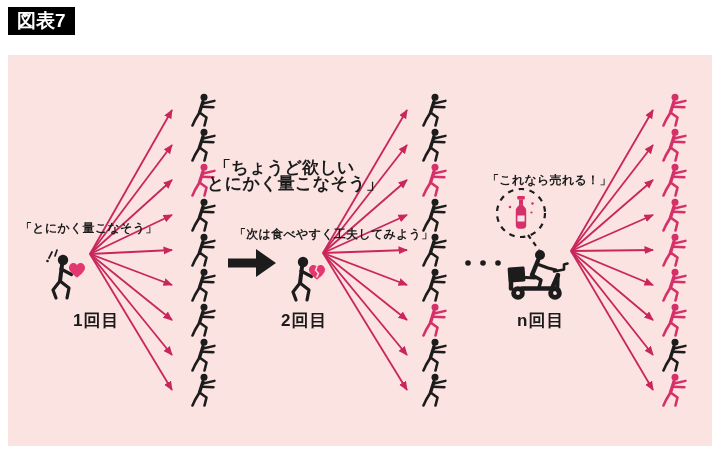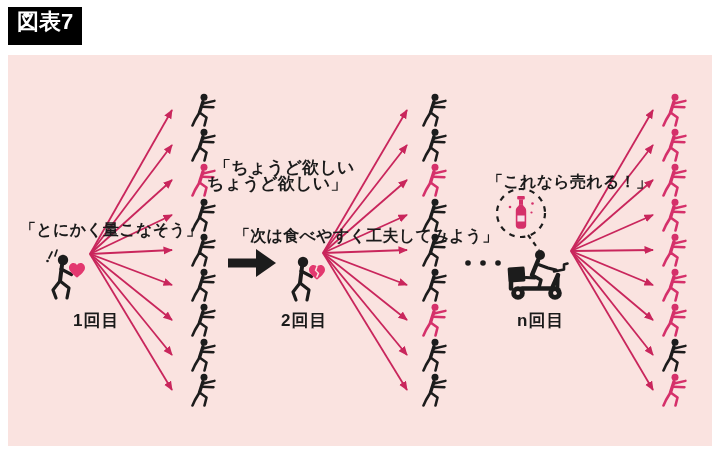--- a/index.html
+++ b/index.html
@@ -1,24 +1,24 @@
 <!DOCTYPE html>
 <html><head>
 <meta charset="utf-8">
 <style>
   html,body{margin:0;padding:0;background:#fff;}
   #stage{position:relative;width:720px;height:457px;background:#fff;overflow:hidden;
          font-family:"Liberation Sans","DejaVu Sans",sans-serif;}
   .header{position:absolute;left:8px;top:7px;display:flex;align-items:center;gap:11px;z-index:4;}
-  .badge{background:#000;color:#fff;font-weight:bold;font-size:22px;padding:4px 9px 12px 9px;line-height:1;}
+  .badge{background:#000;color:#fff;font-weight:bold;font-size:19px;padding:4px 9px 5px 9px;line-height:1;}
   .title{color:#111;font-weight:bold;font-size:23px;letter-spacing:0.5px;white-space:nowrap;}
   .panel{position:absolute;left:8px;top:55px;width:704px;height:391px;background:#fae3e0;z-index:1;}
   #diagram{position:absolute;left:0;top:0;z-index:2;}
   .txt{position:absolute;z-index:3;color:#1b1b1b;font-weight:bold;white-space:nowrap;}
-  .quote{font-size:16px;letter-spacing:0.3px;text-align:center;}
+  .quote{font-size:12px;letter-spacing:0.3px;text-align:center;}
   .callout{font-size:17px;letter-spacing:0.3px;}
   .stage-label{font-size:17px;letter-spacing:1px;}
   .fan-arrow{stroke:#c9265c;stroke-width:1.8;}
   .sr{position:absolute;width:1px;height:1px;overflow:hidden;clip-path:inset(50%);white-space:nowrap;}
 </style>
 </head>
 <body>
 
 <div id="stage">
 
@@ -161,20 +161,20 @@
       <circle cx="32" cy="8" r="5" fill="#1c1c1c"></circle>
       <path d="M30,13.5 L24,28" stroke="#1c1c1c" stroke-width="4.5" stroke-linecap="round"></path>
       <path d="M29,17 L40,21 L48,23" stroke="#1c1c1c" stroke-width="3.2" stroke-linecap="round" stroke-linejoin="round"></path>
       <path d="M24,28 L33,33 L31,40.5" stroke="#1c1c1c" stroke-width="3.4" stroke-linecap="round" stroke-linejoin="round"></path>
       <path d="M18,30.5 L27,31" stroke="#1c1c1c" stroke-width="3" stroke-linecap="round"></path>
     </g>
   </svg>
 
   <div class="txt quote" style="left:20px;top:220px;">「とにかく量こなそう」</div>
   <div class="txt callout" style="left:214px;top:156px;">「ちょうど欲しい</div>
-  <div class="txt callout" style="left:207px;top:172px;">ちょうど欲しい」</div>
+  <div class="txt callout" style="left:207px;top:172px;">とにかく量こなそう」</div>
   <div class="txt quote" style="left:234px;top:226px;">「次は食べやすく工夫してみよう」</div>
   <div class="txt quote" style="left:487px;top:172px;">「これなら売れる！」</div>
   <div class="txt stage-label" style="left:46px;top:309px;margin-left:27px;">1回目</div>
   <div class="txt stage-label" style="left:281px;top:309px;">2回目</div>
   <div class="txt stage-label" style="left:517px;top:309px;">n回目</div>
   <span class="sr">・・・</span>
 </div>
 
 </body></html>

